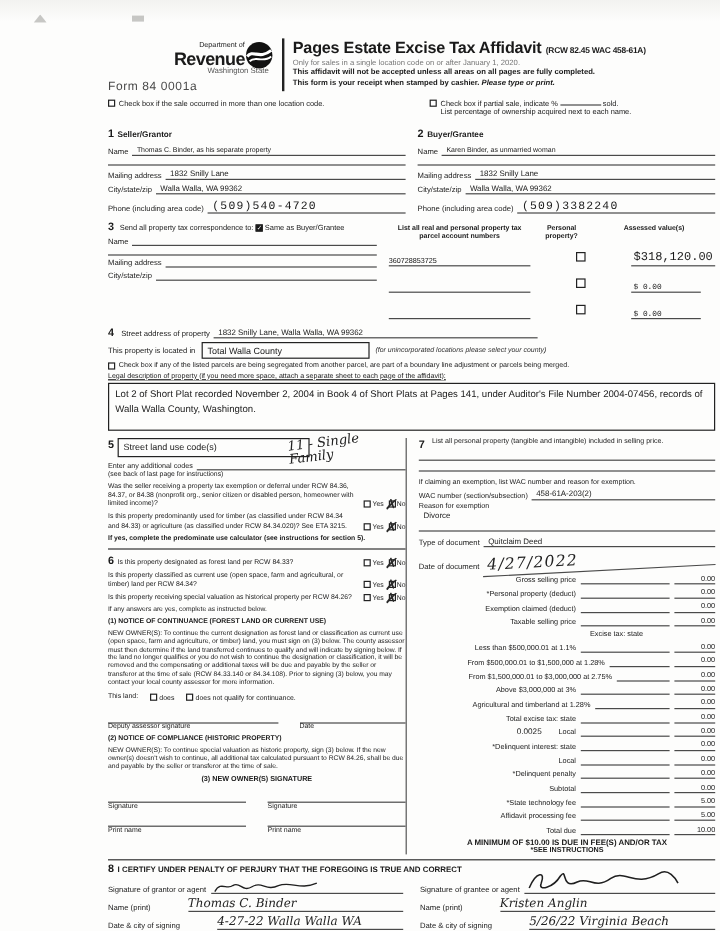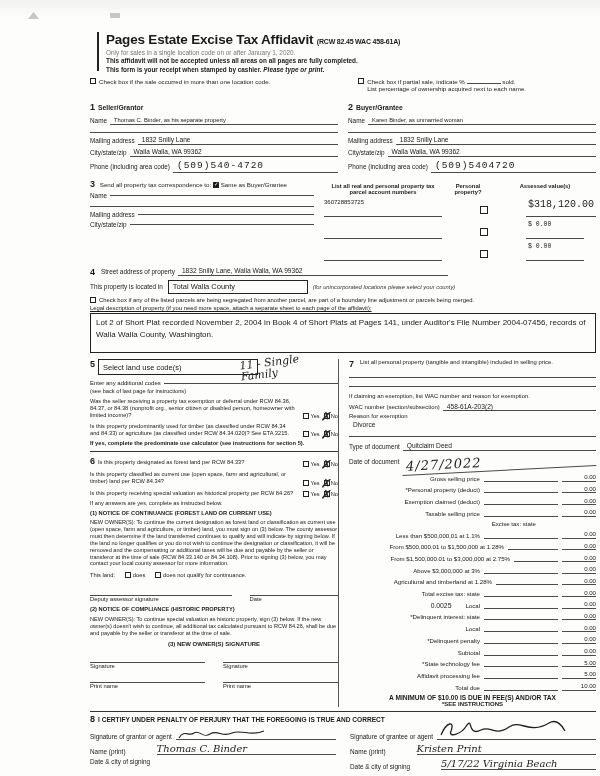--- a/index.html
+++ b/index.html
@@ -32,33 +32,33 @@
 
   .cb { display:inline-block; width:6px; height:6px; border:1px solid #222; background:#fff;
         position:relative; vertical-align:-1px; flex:none; }
   .cb.checked { background:#161616; }
   .cb.checked::after { content:"✓"; position:absolute; left:0; top:-1.5px; color:#fff; font-size:5.5px; }
   .xmark { position:absolute; left:-4px; top:-5px; font-size:13px; color:#2a2a2a;
            font-family:"DejaVu Serif", serif; transform:rotate(8deg); pointer-events:none; }
 
   .fill { border-bottom:1px solid #4a4a4a; }
   .lbl { font-size:6.4px; white-space:nowrap; }
-  .fld { display:flex; align-items:center; gap:3px; margin-top:3.5px; }
+  .fld { display:flex; align-items:flex-end; gap:3px; margin-top:3.5px; }
   .v { font-size:5.8px; padding:0 2px 0.5px 4px; }
   .typed { font-family:"Liberation Mono", monospace; font-size:9.5px; letter-spacing:1px; }
   .grow { flex:1; }
 
   .twocol { display:flex; }
   .lcol { width:248px; }
   .rcol { flex:1; padding-left:10px; }
   .sec { font-weight:bold; }
   .secno { font-size:9px; font-weight:bold; margin-right:3px; }
 
   .parhead { display:flex; font-size:5.8px; font-weight:bold; text-align:center; margin-top:4px; }
-  .parrow { display:flex; margin-top:4px;gap:16px; }
+  .parrow { display:flex; align-items:flex-end; margin-top:4px;gap:16px; }
   .pnum { width:118px; border-bottom:1px solid #4a4a4a; font-size:6px; padding-bottom:0.5px; }
   .pval { font-family:"Liberation Mono", monospace; border-bottom:1px solid #4a4a4a; padding:0 2px; }
 
   .countybox { display:inline-block; border:1px solid #222; font-size:7.5px; padding:1.5px 4px; min-width:140px; }
   .legalbox { border:1px solid #222; margin-top:2px; padding:3px 5px 8px 5px; font-size:8px; line-height:1.5; min-height:40px; }
 
   .para { font-size:5.6px; line-height:1.22; margin-top:3px; }
   .qrow { display:flex; gap:4px; margin-top:4px; }
   .qtext { flex:1; font-size:5.7px; line-height:1.25; }
   .yn { white-space:nowrap; font-size:5.7px; align-self:flex-end; }
@@ -93,20 +93,35 @@
 </head>
 <body>
 
 <div class="page">
   <div class="artifact" style="left:28px;top:12px;width:11px;height:7px;clip-path:polygon(50% 0,100% 100%,0 100%);"></div>
   <div class="artifact" style="left:110px;top:13px;width:10px;height:5px;"></div>
 
   <div class="form">
 
     <div class="hdr">
+      <div class="logo-col">
+        <div class="logo-row">
+          <div class="logo-text">
+            <div class="dept">Department of</div>
+            <div class="rev">Revenue</div>
+          </div>
+          <svg width="24" height="24" viewBox="0 0 24 24">
+            <circle cx="12" cy="12" r="11" fill="#111"></circle>
+            <path d="M2 13 C7 7, 12 16, 22 8" stroke="#fff" stroke-width="2.6" fill="none"></path>
+            <path d="M4 17 C9 12, 15 19, 22 13" stroke="#fff" stroke-width="1.6" fill="none"></path>
+          </svg>
+        </div>
+        <div class="wa">Washington State</div>
+        <div class="formno">Form 84 0001a</div>
+      </div>
       <div class="vdiv"></div>
       <div class="title-col">
         <div class="title">
           <span>Pages Estate Excise Tax Affidavit</span>
           <span class="title-suffix">(RCW 82.45 WAC 458-61A)</span>
         </div>
         <div class="sub gray">Only for sales in a single location code on or after January 1, 2020.</div>
         <div class="sub b">This affidavit will not be accepted unless all areas on all pages are fully completed.</div>
         <div class="sub b">
           <span>This form is your receipt when stamped by cashier. </span><i>Please type or print.</i>
@@ -161,21 +176,21 @@
         <div class="fld">
             <span class="lbl">Mailing address</span>
             <span class="fill grow v" style="font-size:6.6px;">1832 Snilly Lane</span>
           </div>
         <div class="fld">
             <span class="lbl">City/state/zip</span>
             <span class="fill grow v" style="font-size:6.6px;">Walla Walla, WA 99362</span>
           </div>
         <div class="fld">
             <span class="lbl">Phone (including area code)</span>
-            <span class="fill grow v typed">(509)5404720</span>
+            <span class="fill grow v typed">(509)3382240</span>
           </div>
       </div>
     </div>
 
     <div class="twocol" style="margin-top:6px;">
       <div class="lcol">
         <div style="font-size:6.2px;">
           <span class="secno">3</span>
           <span>Send all property tax correspondence to:</span>
           <span class="cb checked"></span>
@@ -238,21 +253,21 @@
       <div style="font-size:5.9px;margin-top:2.5px;text-decoration:underline;">Legal description of property (if you need more space, attach a separate sheet to each page of the affidavit):</div>
       <div class="legalbox">Lot 2 of Short Plat recorded November 2, 2004 in Book 4 of Short Plats at Pages 141, under Auditor's File Number 2004-07456, records of Walla Walla County, Washington.</div>
     </div>
 
     <div class="twocol" style="margin-top:6px;">
       <div class="lcol">
 
         <div style="display:flex;align-items:flex-start;position:relative;">
           <span class="secno">5</span>
           <span class="landbox">
-              <span>Select land use code(s)</span>
+              <span>Street land use code(s)</span>
             </span>
           <span class="hw hw-land">11 - Single Family</span>
         </div>
         <div class="fld" style="margin-top:5px;">
             <span class="lbl" style="font-size:6px;">Enter any additional codes</span>
             <span class="fill grow"></span>
           </div>
         <div style="font-size:5.7px;margin-top:1.5px;">(see back of last page for instructions)</div>
 
         <div class="qrow">
@@ -466,37 +481,38 @@
                   <path d="M3 11 C8 2,13 10,18 6 C24 2,26 12,34 7 C42 2,46 11,56 6 C66 2,74 10,88 4" stroke-width="1.1"></path>
                 </svg>
             </span>
             </div>
           <div class="s8row">
               <span class="lbl">Name (print)</span>
               <span class="fill grow hw hw-name">Thomas C. Binder</span>
             </div>
           <div class="s8row">
               <span class="lbl">Date &amp; city of signing</span>
+              <span class="fill grow hw hw-name">4-27-22  Walla Walla WA</span>
             </div>
         </div>
         <div class="s8col">
           <div class="s8row">
               <span class="lbl">Signature of grantee or agent</span>
             <span class="fill grow" style="height:13px;position:relative;overflow:visible;">
               <svg class="sigsvg" style="position:absolute;left:0;top:-10px;" width="130" height="24" viewBox="0 0 130 24">
                   <path d="M4 18 C10 4,18 4,14 14 C11 21,24 18,30 8 C36 0,30 20,44 13 C54 8,58 20,72 10 C84 2,92 18,112 6 C120 1,126 10,128 14" stroke-width="1.3"></path>
                 </svg>
             </span>
             </div>
           <div class="s8row">
               <span class="lbl">Name (print)</span>
-              <span class="fill grow hw hw-name">Kristen Print</span>
+              <span class="fill grow hw hw-name">Kristen Anglin</span>
             </div>
           <div class="s8row">
               <span class="lbl">Date &amp; city of signing</span>
-              <span class="fill grow hw hw-name" style="overflow:visible;">5/17/22   Virginia Beach</span>
+              <span class="fill grow hw hw-name" style="overflow:visible;">5/26/22   Virginia Beach</span>
             </div>
         </div>
       </div>
     </div>
 
   </div>
 </div>
 
 </body></html>

